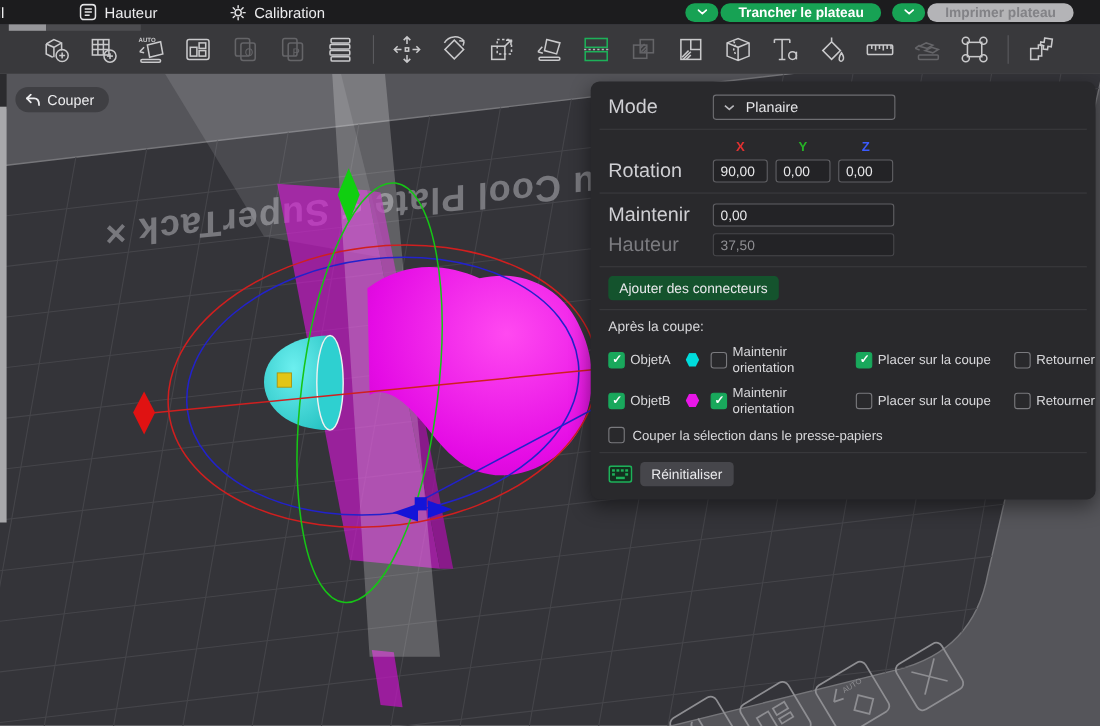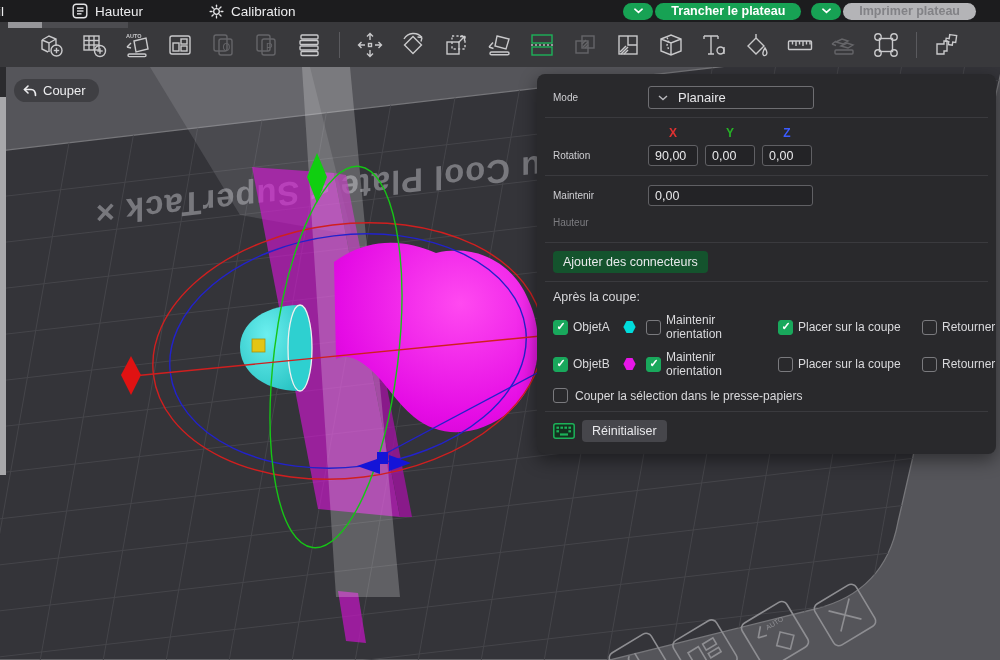--- a/index.html
+++ b/index.html
@@ -43,21 +43,21 @@
   .back-btn { position:absolute; left:14px; top:12px; display:flex; align-items:center; gap:6px;
     background:rgba(62,62,66,.95); border:none; border-radius:14px; padding:4px 13px 4px 9px;
     color:#ededef; font-size:13px; font-family:"Liberation Sans",sans-serif; z-index:10; }
 
   
   .panel { position:absolute; left:537px; top:7px; width:459px; background:#29292c;
     border-radius:8px; padding:8px 6px 12px 16px; color:#d9d9dc;
     box-shadow:0 6px 18px rgba(0,0,0,.45); z-index:20; font-size:12.5px; }
   .hr { height:1px; background:#3a3a3e; margin:8px 2px 8px -8px; }
   .prow { display:flex; align-items:center; margin-top:4px; min-height:23px;}
-  .lbl { flex:0 0 95px; font-size:10px; color:#cfcfd3; }
+  .lbl { flex:0 0 95px; font-size:18px; color:#cfcfd3; }
   .lbl.dim { color:#7c7c80; }
   .dropdown { width:166px; height:23px; border:1px solid #6e6e72; border-radius:3px;
     display:flex; align-items:center; gap:10px; padding:0 9px; color:#e6e6e9; font-size:13px;}
   .axis-row { display:flex; margin:6px 0 0 95px; }
   .axis-row span { width:50px; margin-right:7px; text-align:center; font-size:12px; font-weight:bold; }
   .ax-x { color:#e03131; } .ax-y { color:#26b226; } .ax-z { color:#3b5bff; }
   input.num { width:50px; height:21px; background:#232326; border:1px solid #606064;
     border-radius:3px; color:#e8e8ea; font-size:12.5px; padding:0 6px; margin-right:7px;
     font-family:"Liberation Sans",sans-serif; }
   input.num.wide { width:165px; }
@@ -456,20 +456,21 @@
     </div>
 
     <div class="hr"></div>
 
     <div class="prow">
       <span class="lbl">Maintenir</span>
       <input class="num wide" value="0,00" style="">
     </div>
     <div class="prow">
       <span class="lbl dim">Hauteur</span>
+      <input class="num wide dim" value="37,50" style="">
     </div>
 
     <div class="hr"></div>
 
     <button class="btn">Ajouter des connecteurs</button>
 
     <div class="hr"></div>
 
     <div class="section-lbl">Après la coupe:</div>
 

